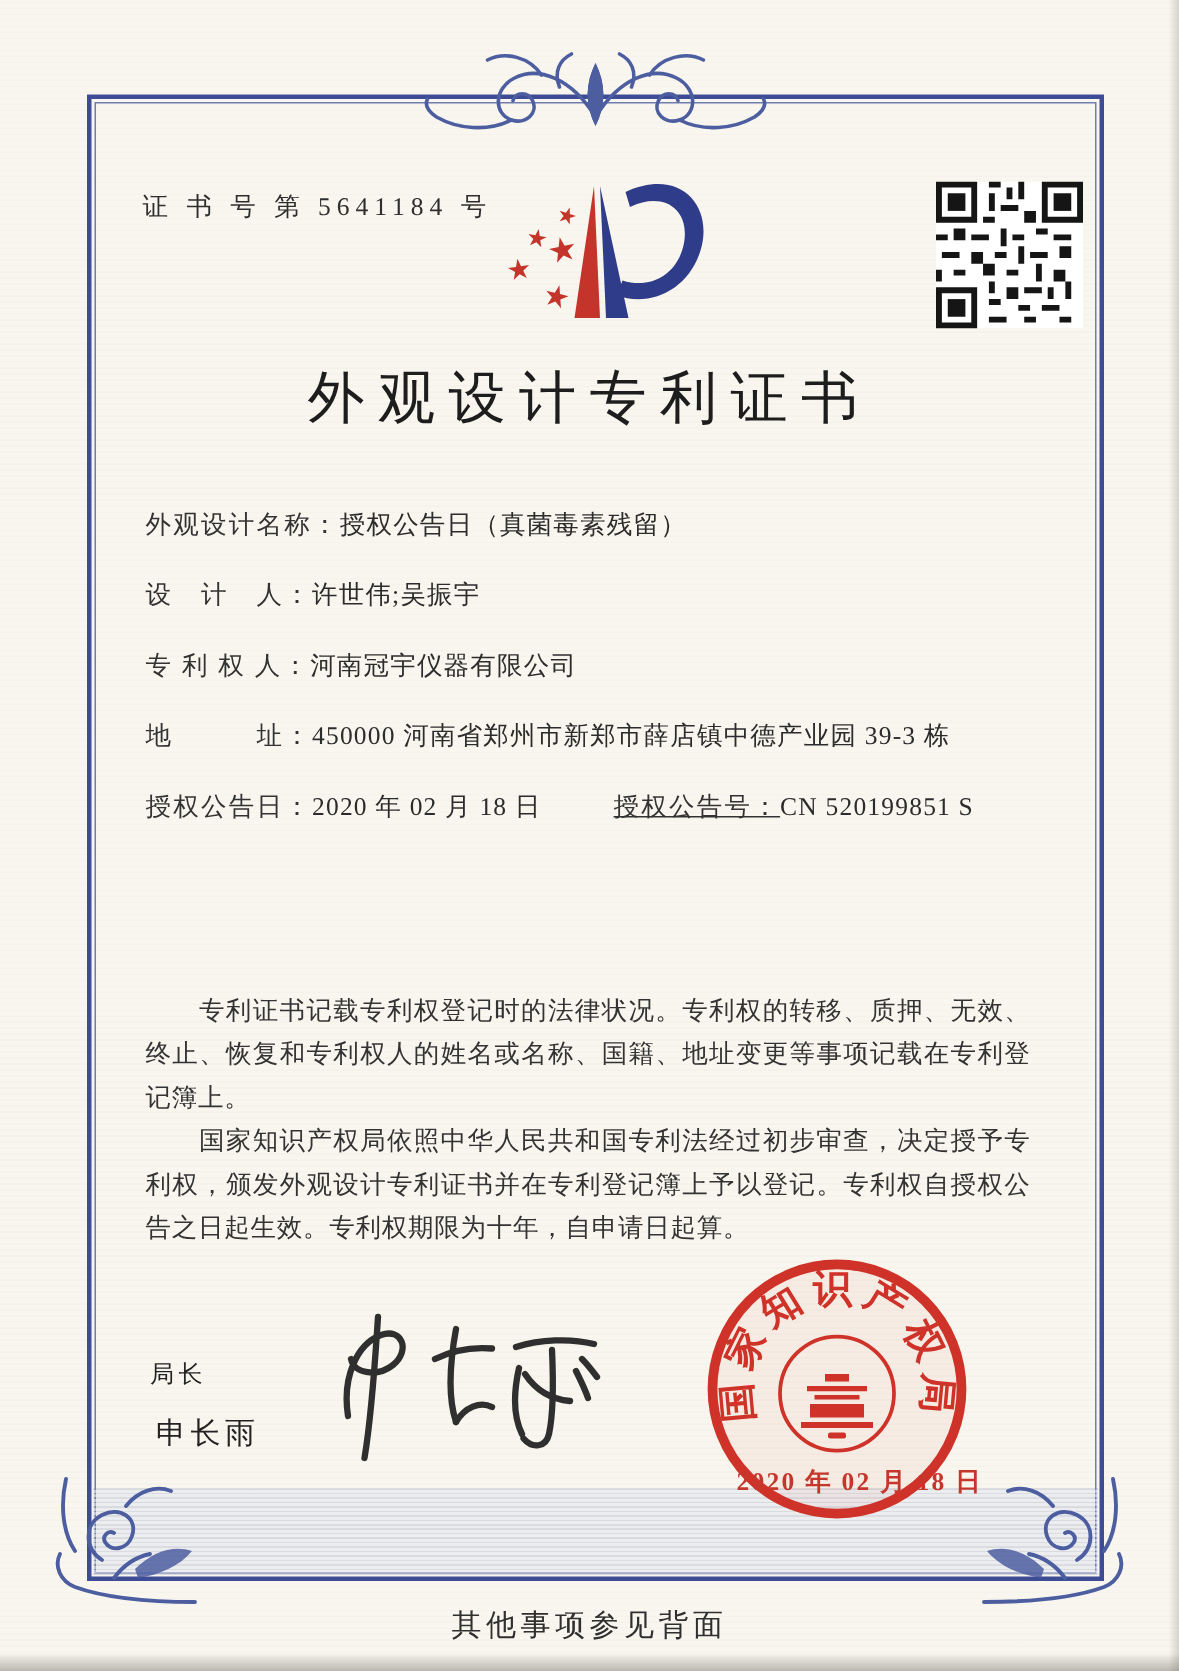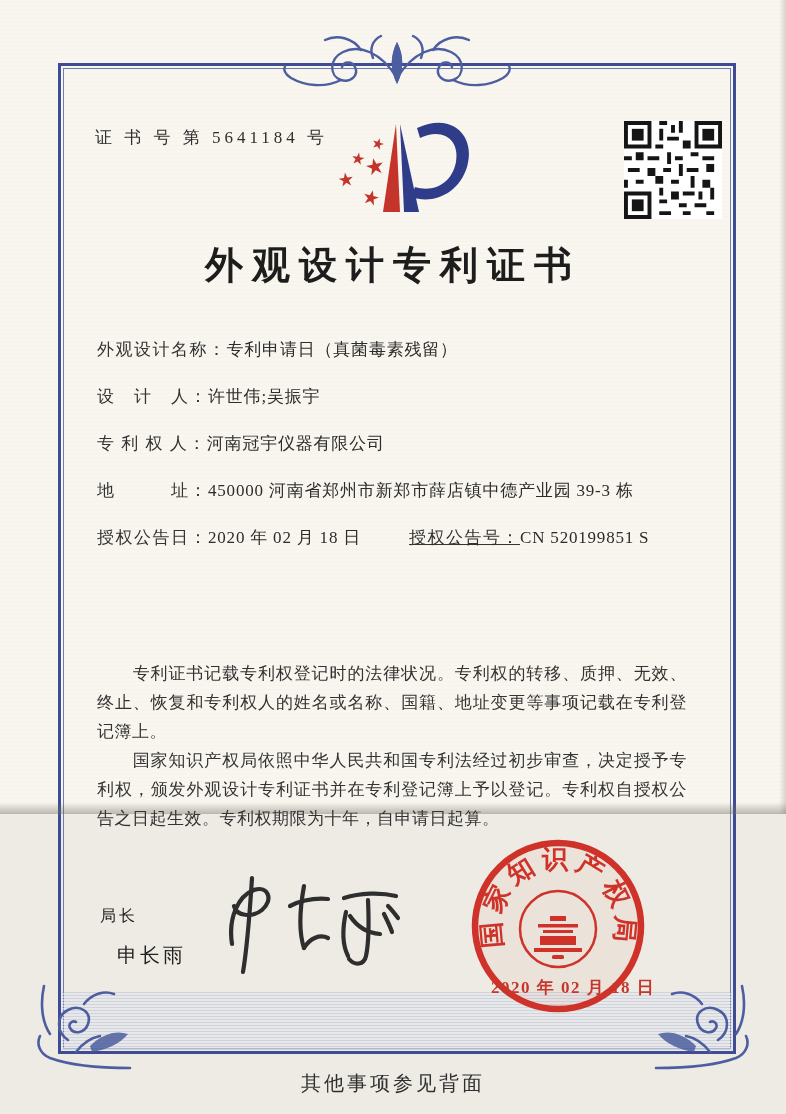--- a/index.html
+++ b/index.html
@@ -2,21 +2,21 @@
 <html><head>
 <meta charset="utf-8">
 <style>
   html,body{margin:0;padding:0;}
   body{
     width:786px;height:1114px;overflow:hidden;
     background:#edebe4;
     font-family:"Liberation Serif","DejaVu Serif",serif;
   }
   .paper{
-    position:relative;width:786px;height:814px;
+    position:relative;width:786px;height:1114px;
     background-color:#f8f6ee;
     background-image:repeating-linear-gradient(0deg, rgba(120,110,90,0.025) 0 1px, transparent 1px 4px);
   }
   .scan-shadow-bottom{position:absolute;left:0;right:0;bottom:0;height:12px;
     background:linear-gradient(180deg, rgba(0,0,0,0) 0%, rgba(110,108,100,0.45) 100%);}
   .scan-shadow-right{position:absolute;top:0;bottom:0;right:0;width:7px;
     background:linear-gradient(90deg, rgba(0,0,0,0) 0%, rgba(110,108,100,0.25) 100%);}
   .frame{
     position:absolute;left:58px;top:63px;width:672px;height:985px;
     border:3px solid #3d4c94;
@@ -28,35 +28,35 @@
   }
   .ornament{position:absolute;z-index:3;}
   .cert-no{
     position:absolute;left:95px;top:126px;
     font-size:17px;letter-spacing:4px;color:#2e2e2e;z-index:2;
   }
   .logo{position:absolute;left:322px;top:100px;z-index:2;}
   .qr{position:absolute;left:624px;top:121px;z-index:2;}
   .title{
     position:absolute;left:0;right:0;top:240px;margin:0;
-    text-align:center;font-size:38px;font-weight:700;
+    text-align:center;font-size:38px;font-weight:400;
     letter-spacing:9px;color:#1d1d1d;z-index:2;
   }
   .fields{position:absolute;left:97px;top:339px;width:600px;z-index:2;}
   .field-row{height:22px;line-height:22px;margin-bottom:25px;font-size:17px;color:#333;white-space:nowrap;}
   .field-label{letter-spacing:1.5px;color:#333;}
   .field-value{letter-spacing:0.8px;color:#2c2c2c;}
   .pair2{margin-left:48px;text-decoration:underline;}
   .body-text{
     position:absolute;left:97px;top:659px;width:590px;z-index:2;
     font-size:17px;line-height:29px;color:#333;text-align:justify;letter-spacing:0.5px;
   }
   .body-text p{margin:0;text-indent:2.1em;}
   .director-title{position:absolute;left:100px;top:906px;font-size:16px;letter-spacing:3px;color:#222;z-index:2;}
-  .director-name{position:absolute;left:117px;top:942px;font-size:20px;letter-spacing:3px;color:#222;z-index:2;}
+  .director-name{position:absolute;left:104px;top:942px;font-size:20px;letter-spacing:3px;color:#222;z-index:2;}
   .signature{position:absolute;left:198px;top:872px;z-index:3;}
   .seal{position:absolute;left:468px;top:836px;z-index:3;}
   .seal-date{
     position:absolute;left:491px;top:976px;z-index:4;
     font-size:17px;letter-spacing:1.5px;color:#c5372d;font-weight:600;white-space:nowrap;
   }
   .footer-page{
     position:absolute;left:0;right:0;top:1020px;text-align:center;z-index:4;
     font-size:15px;letter-spacing:2.5px;color:#2f2f2f;
   }
@@ -114,21 +114,21 @@
       <path d="M0,72h28v28h-28z M4,76v20h20v-20z" fill-rule="evenodd"></path>
       <rect x="8" y="80" width="12" height="12"></rect>
       <path d="M36,0h8v4h-8z M48,4h4v8h-4z M56,0h4v12h-4z M36,8h4v12h-4z M44,16h12v4h-12z M32,24h8v4h-8z M60,20h8v8h-8z M0,36h8v4h-8z M12,32h8v8h-8z M24,36h12v4h-12z M44,32h4v12h-4z M52,36h8v4h-8z M68,32h8v4h-8z M80,36h12v4h-12z M4,48h12v4h-12z M24,48h8v8h-8z M40,48h8v4h-8z M56,44h4v12h-4z M64,48h12v4h-12z M84,44h8v8h-8z M0,60h4v8h-4z M12,60h8v4h-8z M32,56h8v8h-8z M48,60h8v4h-8z M68,56h4v12h-4z M80,60h8v8h-8z M36,68h4v8h-4z M48,72h8v8h-8z M60,72h12v4h-12z M76,72h4v8h-4z M88,68h4v12h-4z M36,80h8v4h-8z M56,84h8v4h-8z M72,84h12v4h-12z M36,92h12v4h-12z M60,92h8v4h-8z M84,92h8v4h-8z"></path>
     </g>
   </svg>
 
   <h1 class="title">外观设计专利证书</h1>
 
   <div class="fields">
     <div class="field-row">
-      <span class="field-label">外观设计名称：</span><span class="field-value">专利申请日（真菌毒素残留）</span>
+      <span class="field-label">外观设计名称：</span><span class="field-value">授权公告日（真菌毒素残留）</span>
     </div>
     <div class="field-row">
       <span class="field-label">设　计　人：</span><span class="field-value">许世伟;吴振宇</span>
     </div>
     <div class="field-row">
       <span class="field-label">专 利 权 人：</span><span class="field-value">河南冠宇仪器有限公司</span>
     </div>
     <div class="field-row">
       <span class="field-label">地　　　址：</span><span class="field-value">450000  河南省郑州市新郑市薛店镇中德产业园 39-3 栋</span>
     </div>

